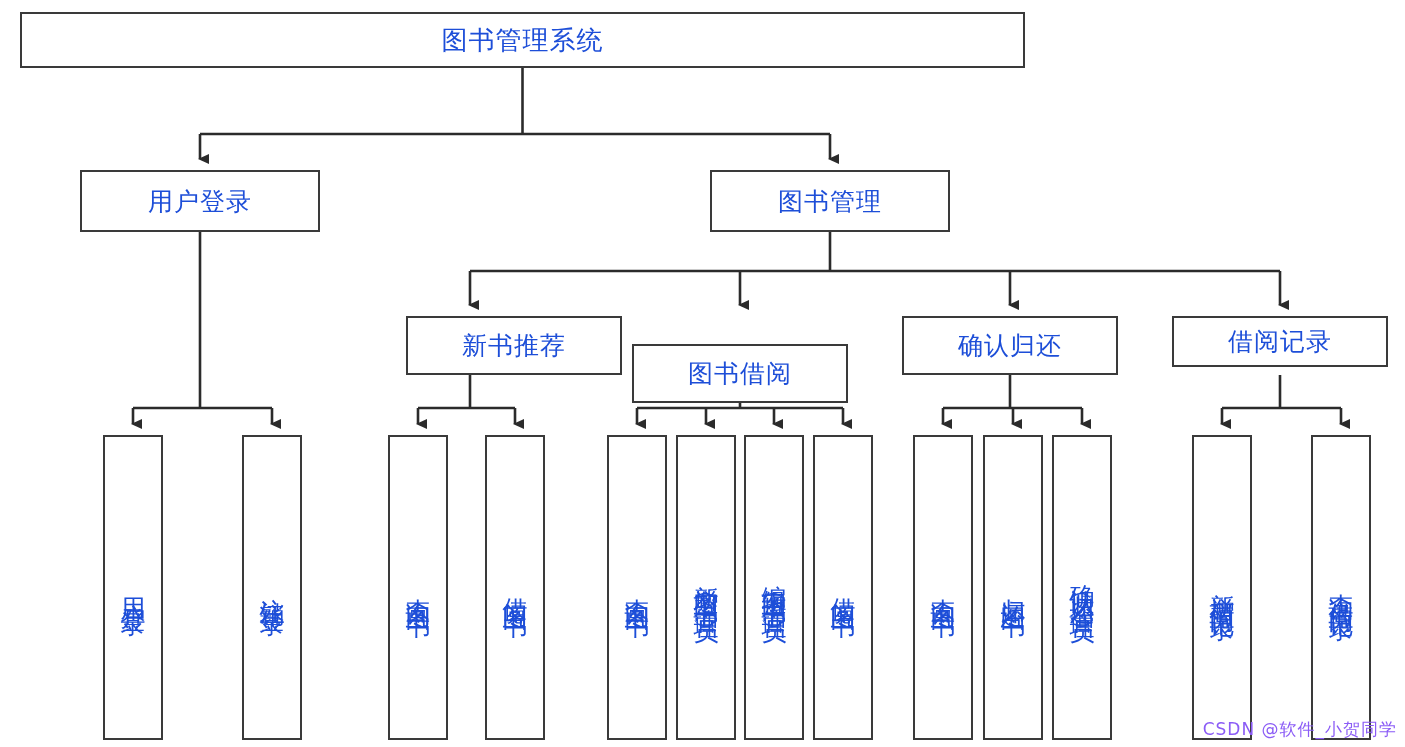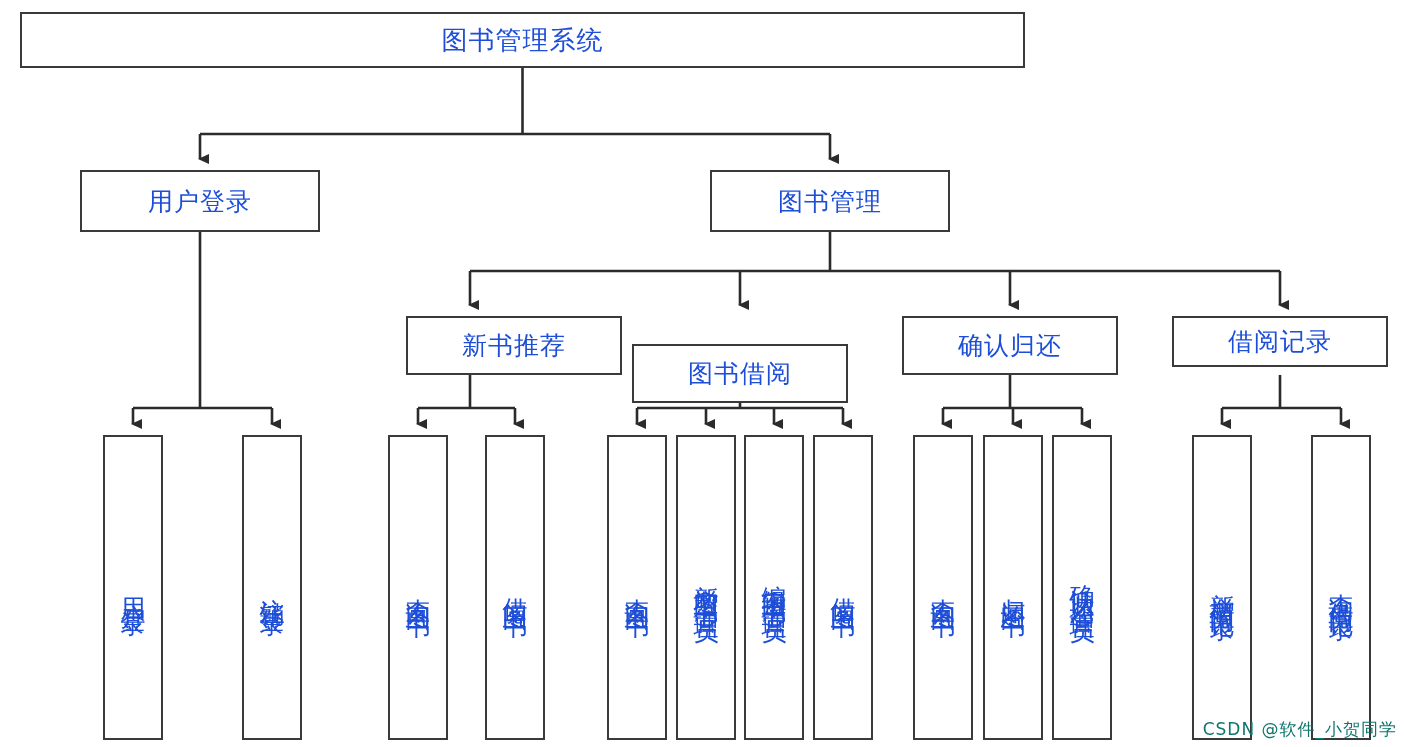--- a/index.html
+++ b/index.html
@@ -12,21 +12,21 @@
         justify-content:center;color:#1d4ed8;}
   .node.h{font-size:25px;letter-spacing:1px;}
   .node.root{font-size:26px;}
   .node.leaf{writing-mode:vertical-rl;text-orientation:upright;
              font-size:25px;letter-spacing:5px;
              align-items:center;justify-content:center;
              padding:10px 0;line-height:1.0;}
   .node.leaf .vtxt{writing-mode:vertical-rl;text-orientation:upright;
              white-space:nowrap;}
   .wm{position:absolute;right:8px;bottom:6px;font-size:17px;
-      color:#0f766e;letter-spacing:1px;white-space:nowrap;}
+      color:#8b5cf6;letter-spacing:1px;white-space:nowrap;}
 </style>
 </head>
 <body>
 
 <div id="stage">
 
   <svg id="wires" viewBox="0 0 1405 747" xmlns="http://www.w3.org/2000/svg">
     <defs>
       <marker id="arw" markerWidth="12" markerHeight="12" refX="5" refY="9" orient="auto" markerUnits="userSpaceOnUse">
         <path d="M0,0 L10,0 L5,11 Z" fill="#2b2b2b"></path>

